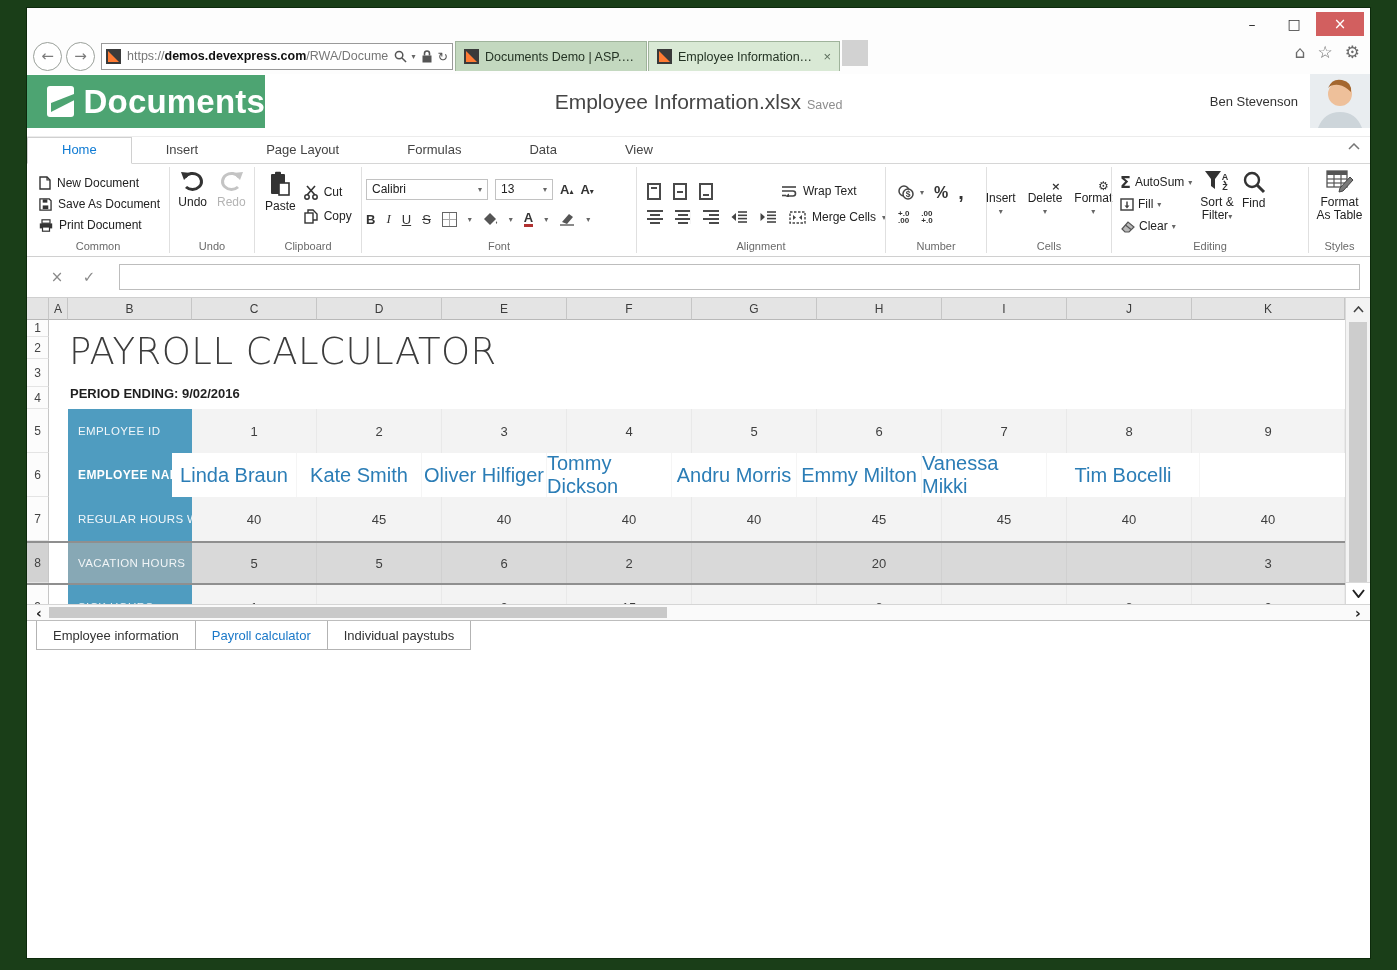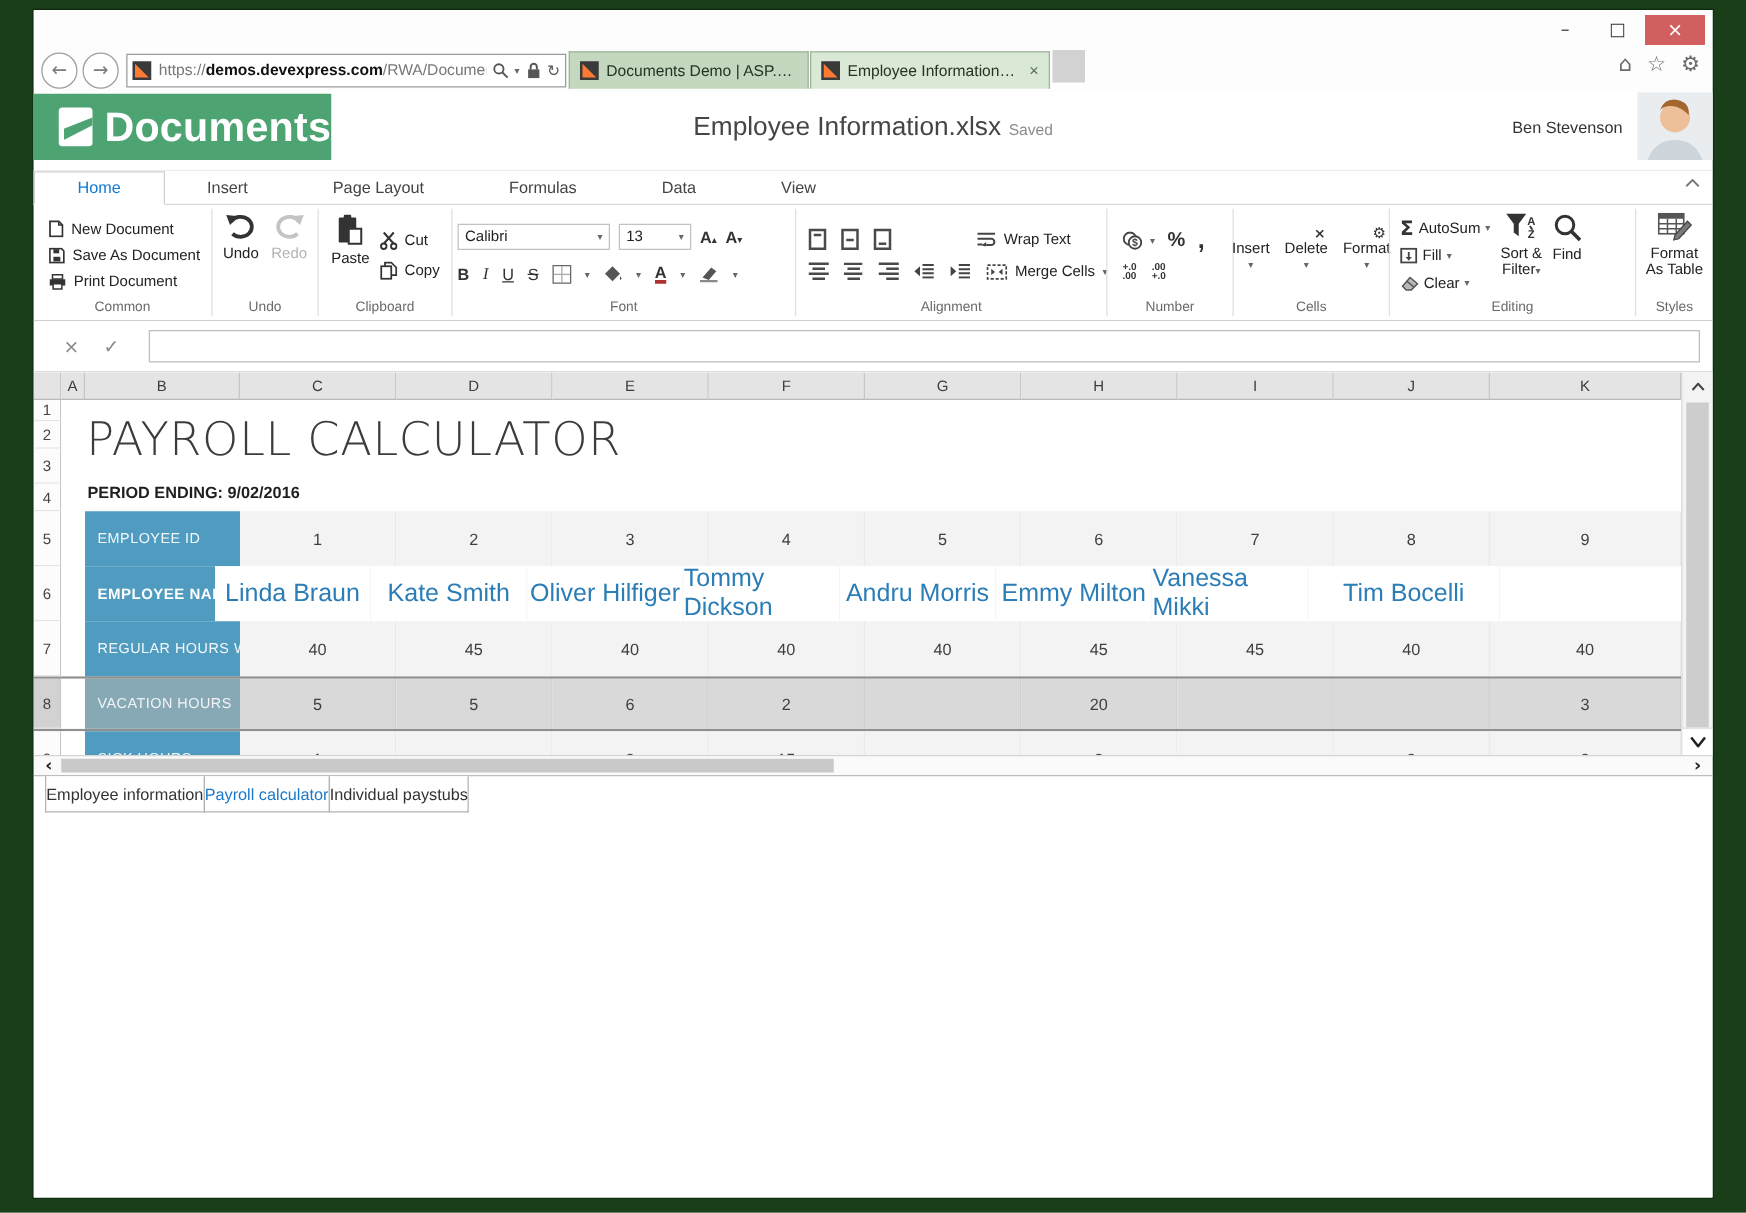--- a/index.html
+++ b/index.html
@@ -107,21 +107,21 @@
   .vthumb{position:absolute;left:3px;right:3px;top:24px;height:518px;background:#cdcdcd}
   .varrow{position:absolute;left:0;right:0;height:22px;display:flex;align-items:center;justify-content:center}
   .varrow.bottom{bottom:0;background:#fff;border-top:1px solid #d9d9d9}
 
   
   .hscroll{height:16px;background:#fafafa;border-top:1px solid #d5d5d5;position:relative}
   .harrow{position:absolute;top:0;bottom:0;width:20px;display:flex;align-items:center;justify-content:center;font-size:14px;font-weight:bold;color:#222;font-family:"DejaVu Sans",sans-serif}
   .harrow.left{left:2px}.harrow.right{right:2px}
   .hthumb{position:absolute;left:22px;top:2px;height:11px;width:618px;background:#c9c9c9}
   .sheettabs{height:32px;background:#fff;display:flex;align-items:flex-start;padding-left:10px;border-top:1px solid #bdbdbd}
-  .stab{height:29px;display:flex;align-items:center;padding:0 0;border:1px solid #b3b3b3;border-top:none;font-size:13px;color:#333;margin-left:-1px;background:#fff}
+  .stab{height:29px;display:flex;align-items:center;padding:0 16px;border:1px solid #b3b3b3;border-top:none;font-size:13px;color:#333;margin-left:-1px;background:#fff}
   .stab.active{color:#1a78c8}
   .bottomstrip{flex:1;background:#fff}
   svg{display:block}
 </style>
 </head>
 <body>
 
 <div class="screen">
   <div class="browser">
 

